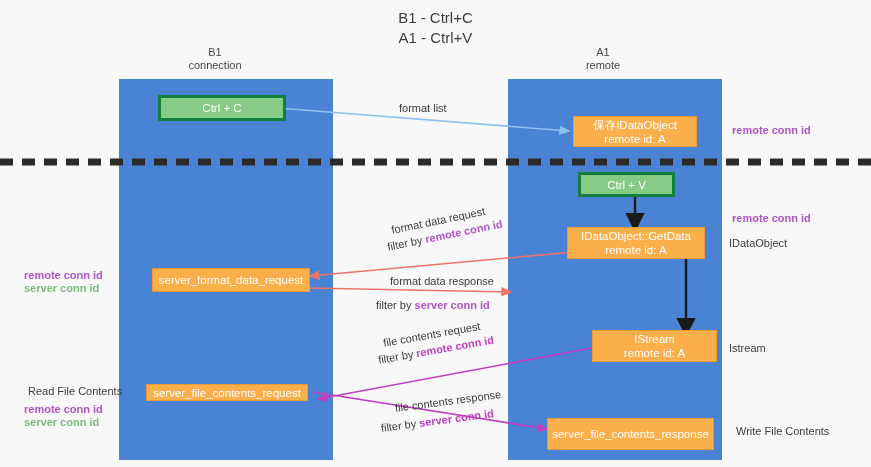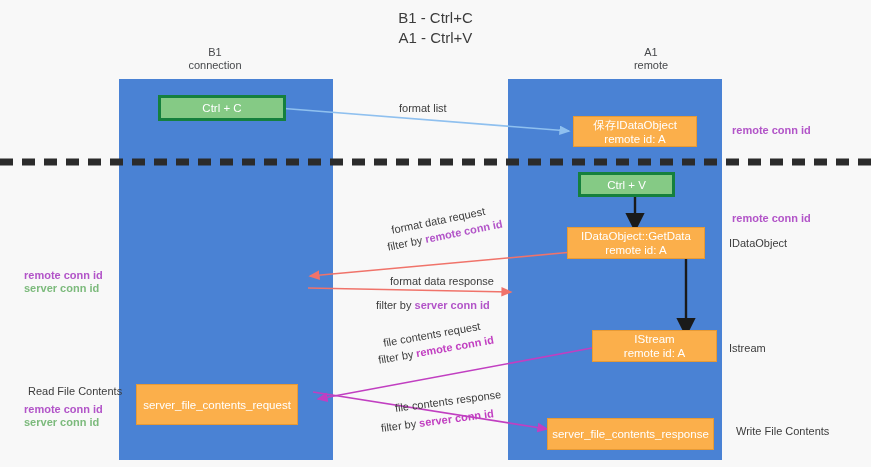--- a/index.html
+++ b/index.html
@@ -43,21 +43,21 @@
 </head>
 <body>
 
 <div id="stage">
 
   <div class="title">B1 - Ctrl+C
 A1 - Ctrl+V</div>
 
   <div class="lane-hdr" style="left:145px;top:46px;width:140px;">B1
 connection</div>
-  <div class="lane-hdr" style="left:581px;top:46px;width:140px;">A1
+  <div class="lane-hdr" style="left:533px;top:46px;width:140px;">A1
 remote</div>
 
   <div class="lane" style="left:119px;top:79px;width:214px;height:381px;"></div>
   <div class="lane" style="left:508px;top:79px;width:214px;height:381px;"></div>
 
   <svg class="layer">
     <defs>
       <marker id="ah-blue" markerWidth="7" markerHeight="7" refX="6" refY="3" orient="auto">
         <path d="M0,0 L7,3 L0,6 z" fill="#8fc0ef"></path>
       </marker>
@@ -93,26 +93,27 @@
   <div class="node green" style="left:158px;top:95px;width:128px;height:26px;">Ctrl + C</div>
 
   <div class="node orange" style="left:573px;top:116px;width:124px;height:31px;">保存IDataObject
 remote id: A</div>
 
   <div class="node green" style="left:578px;top:172px;width:97px;height:25px;">Ctrl + V</div>
 
   <div class="node orange" style="left:567px;top:227px;width:138px;height:32px;">IDataObject::GetData
 remote id: A</div>
 
+  <div class="node orange" style="left:152px;top:268px;width:158px;height:24px;">server_format_data_request</div>
 
 
   <div class="node orange" style="left:592px;top:330px;width:125px;height:32px;">IStream
 remote id: A</div>
 
-  <div class="node orange" style="left:136px;top:384px;width:162px;height:41px;text-align:center;">server_file_contents_request</div>
+  <div class="node orange" style="left:146px;top:384px;width:162px;height:17px;text-align:center;">server_file_contents_request</div>
 
   <div class="node orange" style="left:547px;top:418px;width:167px;height:32px;">server_file_contents_response</div>
 
   <div class="lbl" style="left:399px;top:101px;">format list</div>
 
   <div class="lbl rot-a" style="left:390px;top:223px;">format data request</div>
   <div class="lbl rot-a" style="left:386px;top:240px;"><span>filter by </span><span class="purple">remote conn id</span></div>
 
   <div class="lbl" style="left:390px;top:274px;">format data response</div>
   <div class="lbl" style="left:376px;top:298px;"><span>filter by </span><span class="purple">server conn id</span></div>

